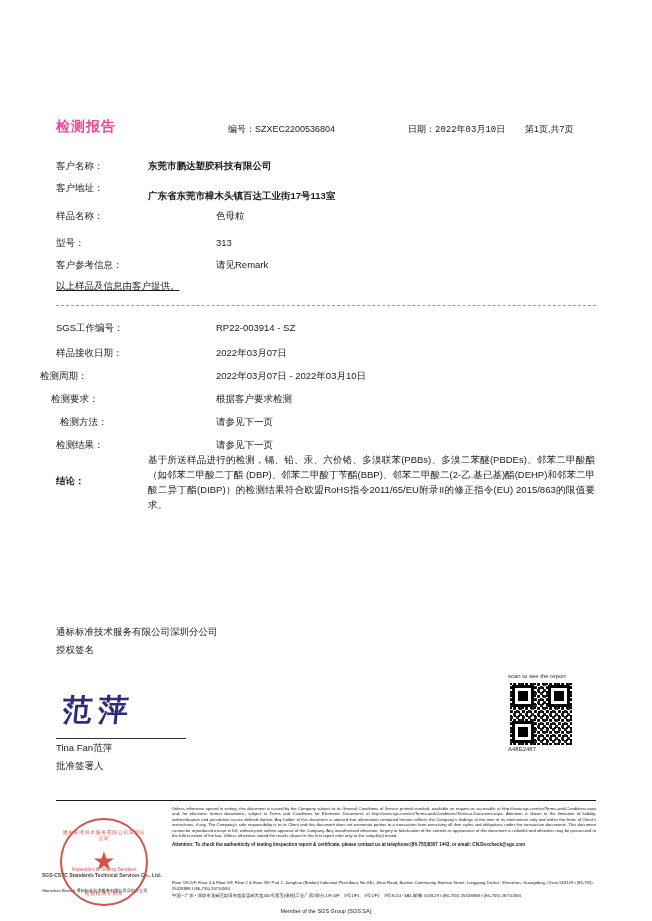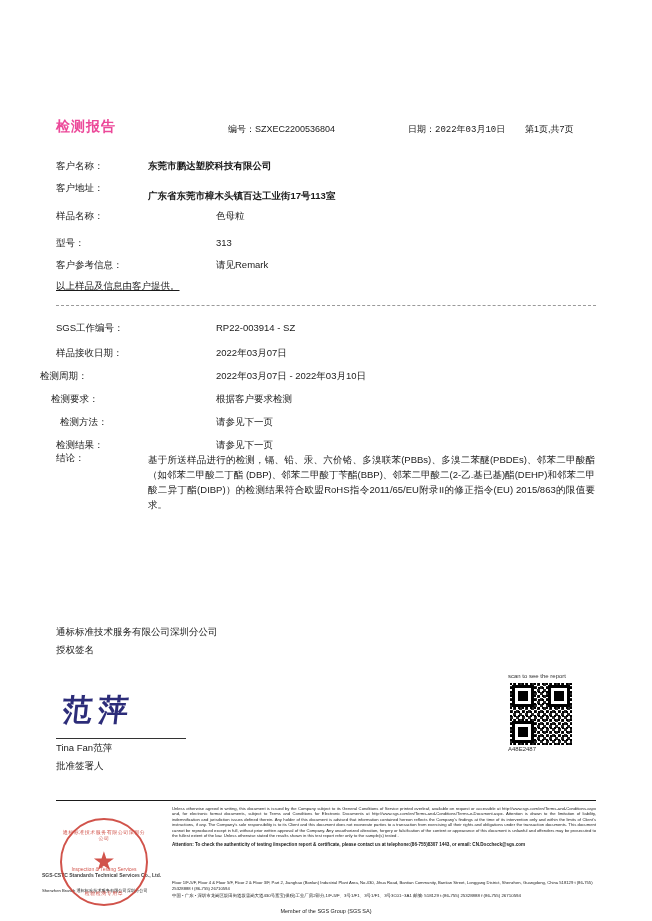--- a/index.html
+++ b/index.html
@@ -394,21 +394,21 @@
 
   <div class="field-label" style="left:51px; top:393px;">检测要求：</div>
   <div class="field-value" style="left:216px; top:393px;">根据客户要求检测</div>
 
   <div class="field-label" style="left:60px; top:416px;">检测方法：</div>
   <div class="field-value" style="left:216px; top:416px;">请参见下一页</div>
 
   <div class="field-label" style="left:56px; top:439px;">检测结果：</div>
   <div class="field-value" style="left:216px; top:439px;">请参见下一页</div>
 
-  <div class="concl-label" style="top:452px;">结论：</div>
+  <div class="concl-label" style="top:475px;font-weight:bold;">结论：</div>
   <div class="concl-text" style="top:452px;">基于所送样品进行的检测，镉、铅、汞、六价铬、多溴联苯(PBBs)、多溴二苯醚(PBDEs)、邻苯二甲酸酯（如邻苯二甲酸二丁酯 (DBP)、邻苯二甲酸丁苄酯(BBP)、邻苯二甲酸二(2-乙.基已基)酯(DEHP)和邻苯二甲酸二异丁酯(DIBP)）的检测结果符合欧盟RoHS指令2011/65/EU附录II的修正指令(EU) 2015/863的限值要求。</div>
 
   <div class="sign-company">通标标准技术服务有限公司深圳分公司</div>
   <div class="sign-auth">授权签名</div>
   <div class="signature-img">范萍</div>
   <div class="sign-rule"></div>
   <div class="sign-name">Tina Fan范萍</div>
   <div class="sign-role">批准签署人</div>
 
   <div class="qr-label">scan to see the report</div>

